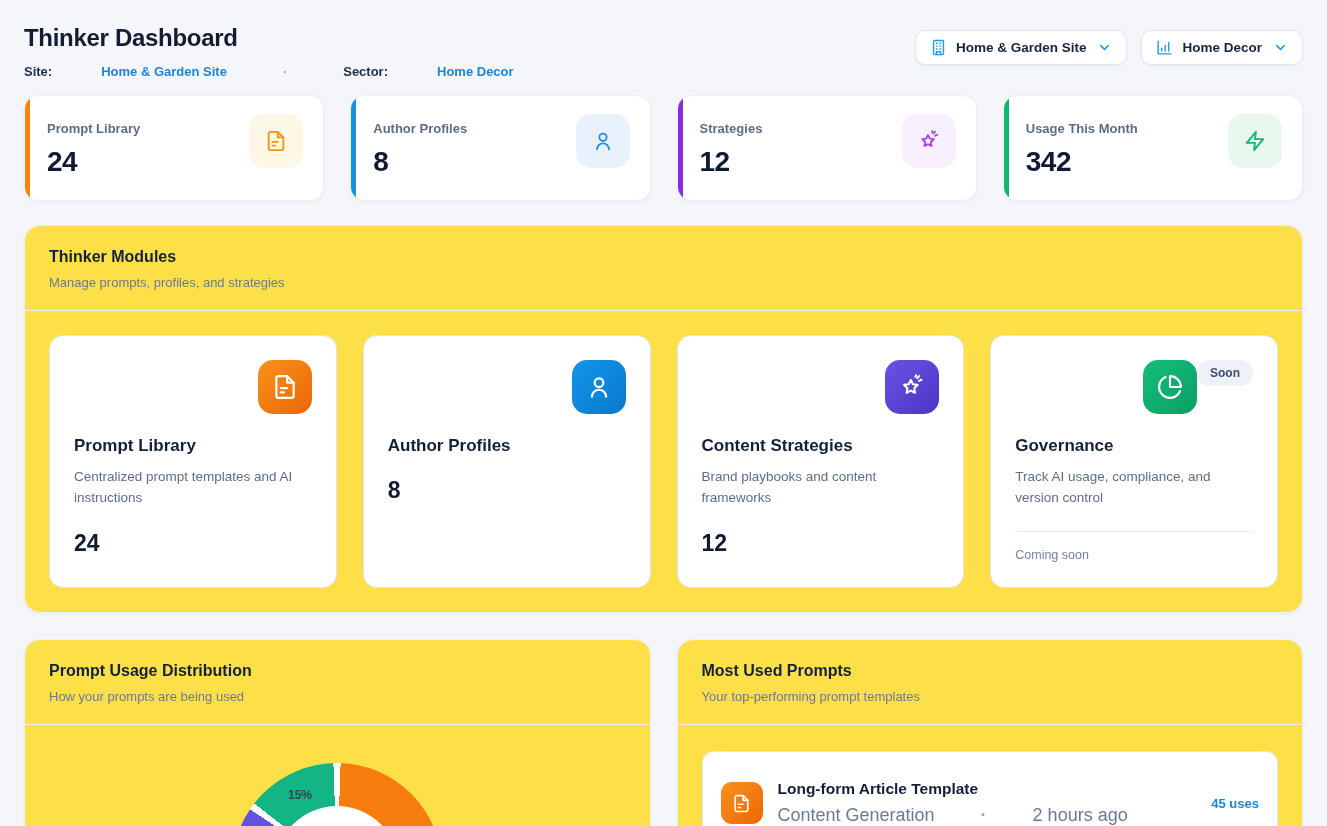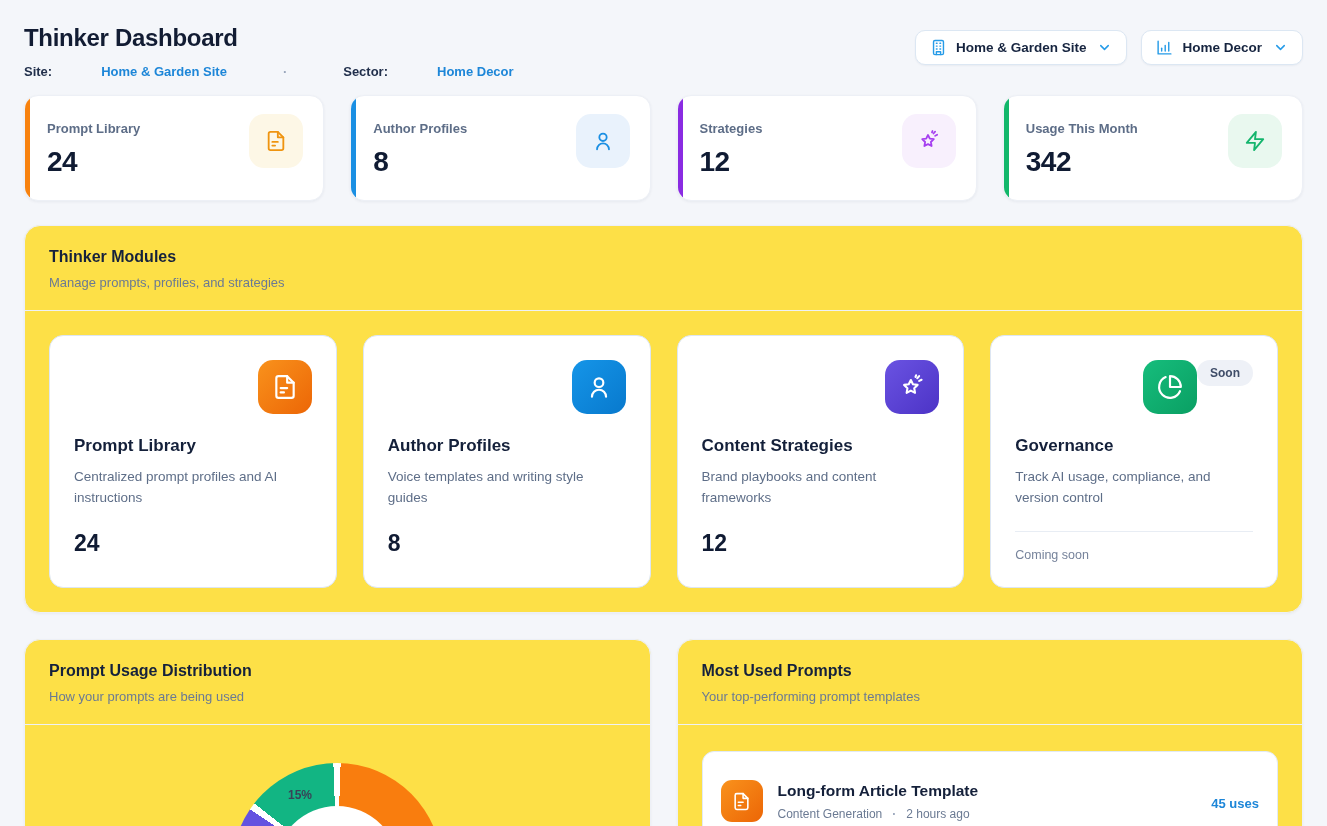--- a/index.html
+++ b/index.html
@@ -99,21 +99,21 @@
     display:flex; align-items:center; gap:15px;
     border:1px solid #e2eaf4; border-radius:12px; padding:28px 18px; background:#fff; cursor:pointer;
   }
   .prompt-tile {
     width:42px; height:42px; border-radius:11px; flex:0 0 auto; color:#fff;
     display:flex; align-items:center; justify-content:center;
     background:linear-gradient(135deg,#f9921c,#ec6606);
   }
   .prompt-info { flex:1; }
   .prompt-title { font-size:15.5px; font-weight:800; color:#14203a; margin:0 0 7px; }
-  .prompt-meta { font-size:12px; color:#6b7a93; display:flex; align-items:flex-start; font-weight:500; }
+  .prompt-meta { font-size:18px; color:#6b7a93; display:flex; align-items:flex-start; font-weight:500;gap:36px; }
   .prompt-meta .dot-sep { margin:0 10px; }
   .prompt-uses { font-size:13px; font-weight:700; color:#1d86d8; align-self:flex-start; margin-top:16px; }
 </style>
 </head>
 <body>
 
 <div class="page">
 
   <div class="topbar">
     <div>
@@ -223,35 +223,34 @@
           <div class="module-tile tile-orange">
             <svg width="26" height="26" viewBox="0 0 24 24" fill="none" stroke="currentColor" stroke-width="2" stroke-linecap="round" stroke-linejoin="round">
                 <path d="M14 2H6a2 2 0 0 0-2 2v16a2 2 0 0 0 2 2h12a2 2 0 0 0 2-2V8z"></path>
                 <polyline points="14 2 14 8 20 8"></polyline>
                 <line x1="8" y1="13" x2="14" y2="13"></line>
                 <line x1="8" y1="17" x2="11" y2="17"></line>
               </svg>
           </div>
         </div>
         <h3 class="module-title">Prompt Library</h3>
-        <p class="module-desc">Centralized prompt profiles and AI instructions</p>
+        <p class="module-desc">Centralized prompt templates and AI instructions</p>
         <div class="module-count">24</div>
       </div>
 
       <div class="module-card">
         <div class="module-top">
           <div class="module-tile tile-blue">
             <svg width="26" height="26" viewBox="0 0 24 24" fill="none" stroke="currentColor" stroke-width="2" stroke-linecap="round" stroke-linejoin="round">
                 <circle cx="12" cy="8" r="4"></circle>
                 <path d="M5.5 21a6.5 6.5 0 0 1 13 0"></path>
               </svg>
           </div>
         </div>
         <h3 class="module-title">Author Profiles</h3>
-        <p class="module-desc">Voice templates and writing style guides</p>
         <div class="module-count">8</div>
       </div>
 
       <div class="module-card">
         <div class="module-top">
           <div class="module-tile tile-purple">
             <svg width="28" height="28" viewBox="0 0 24 24" fill="none" stroke="currentColor" stroke-width="1.8" stroke-linecap="round" stroke-linejoin="round">
                 <polygon points="11 6 12.8 9.7 16.8 10.2 13.9 13 14.6 17 11 15.1 7.4 17 8.1 13 5.2 10.2 9.2 9.7"></polygon>
                 <path d="M16.5 4.5l1.6-1.8"></path>
                 <path d="M18.2 6.8l2-1"></path>

